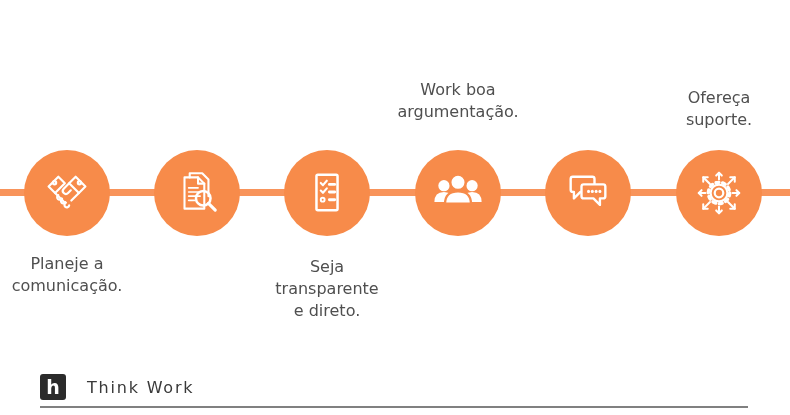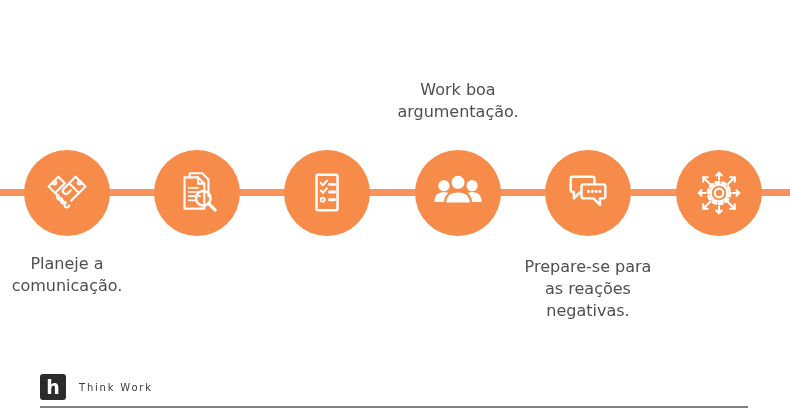--- a/index.html
+++ b/index.html
@@ -33,46 +33,48 @@
   .l3{left:252px;top:256px;width:150px}
   .l4{left:373px;top:79px;width:170px}
   .l5{left:503px;top:256px;width:170px}
   .l6{left:654px;top:87px;width:130px}
   .logo-square{
     position:absolute;left:40px;top:374px;width:26px;height:26px;border-radius:3px;
     background:var(--logo-background);color:#fff;font-weight:bold;font-size:19px;
     display:flex;align-items:center;justify-content:center;
   }
   .brand-name{
-    position:absolute;left:79px;top:374px;height:26px;line-height:27px;
-    font-size:10px;letter-spacing:1.8px;color:#3A3A3A;
+    position:absolute;left:87px;top:374px;height:26px;line-height:27px;
+    font-size:16px;letter-spacing:1.8px;color:#3A3A3A;
   }
   .footer-rule{
     position:absolute;left:40px;top:406px;width:708px;height:2px;
     background:var(--footer-rule);
   }
   .icon-stroke{fill:none;stroke:#fff;stroke-linecap:round;stroke-linejoin:round;}
   .orange-fill{fill:var(--circle-orange);}
   .orange-stroke{stroke:var(--circle-orange);}
   .white-fill{fill:#fff;}
 </style>
 </head>
 <body>
 
 <div class="canvas">
 
   <div class="timeline-line"></div>
 
   <div class="step-label l1">Planeje a
 comunicação.</div>
+  <div class="step-label l3">Seja
+transparente
+e direto.</div>
   <div class="step-label l4">Work boa
 argumentação.</div>
-  <div class="step-label l5">Prepare-se para
-as reações
-negativas.</div>
+  <div class="step-label l6">Ofereça
+suporte.</div>
 
   <div class="step-circle c1">
     <svg width="52" height="52" viewBox="0 0 48 48" class="icon-stroke" stroke-width="2">
       <path d="M7 18 L16 9 L22 15 L13 24 Z"></path>
       <circle cx="12.5" cy="14.5" r="1.5"></circle>
       <path d="M41 18 L32 9 L26 15 L35 24 Z"></path>
       <circle cx="35.5" cy="14.5" r="1.5"></circle>
       <path d="M26 15 l-5 5 q-2 2 0 4 q2 2 4 0 l2.5 -2.5"></path>
       <path d="M13 24 l9 9"></path>
       <path d="M35 24 l-7 7"></path>

